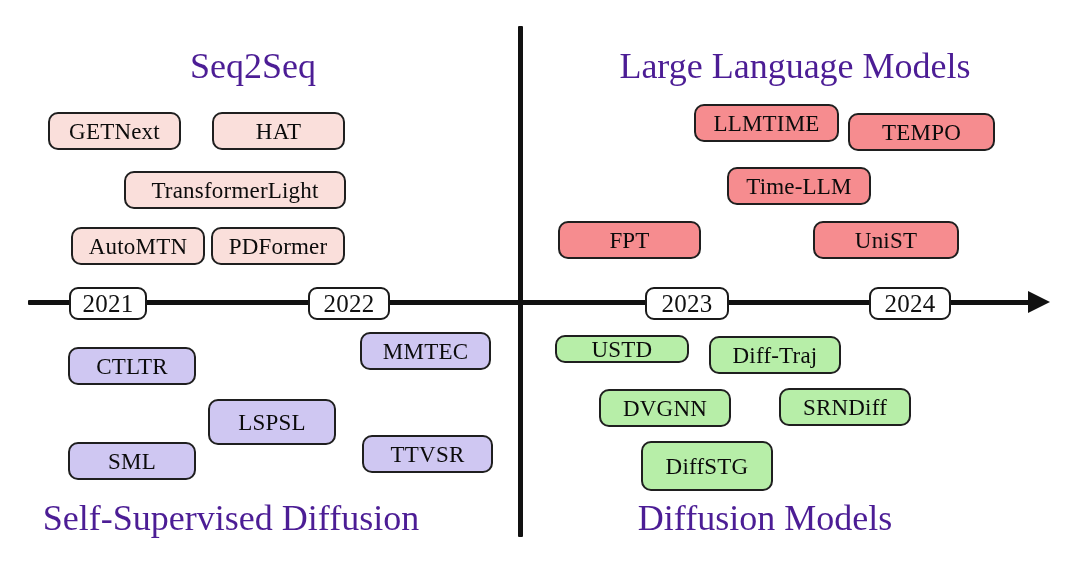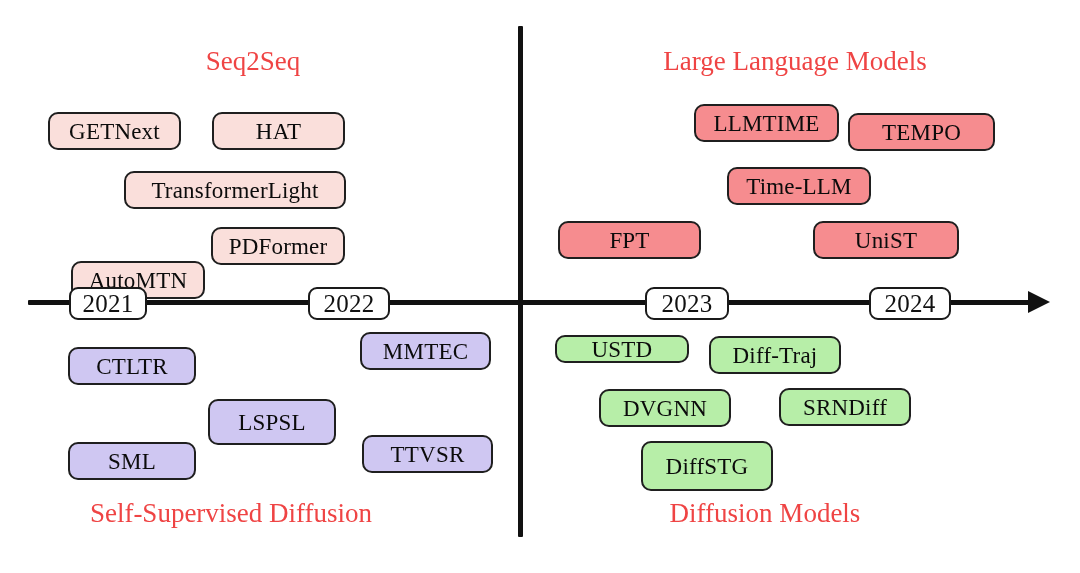--- a/index.html
+++ b/index.html
@@ -73,22 +73,22 @@
     text-align: center;
   }
   .chip.seq2seq   { background: #fadfdb; }
   .chip.llm       { background: #f68c8f; }
   .chip.ssl       { background: #cfc7f2; }
   .chip.diffusion { background: #b7eea8; }
 
   
   .caption {
     position: absolute;
-    font-size: 27px;
-    color: #ef4444;
+    font-size: 36px;
+    color: #4c1d95;
     line-height: 1;
     white-space: nowrap;
     transform: translateX(-50%);
     z-index: 2;
   }
 </style>
 </head>
 <body>
 
 <div id="canvas">
@@ -106,21 +106,21 @@
       <div class="year-box" style="left: 69px; top: 287px; width: 78px; height: 33px;">2021</div>
       <div class="year-box" style="left: 308px; top: 287px; width: 82px; height: 33px; text-align: center;">2022</div>
       <div class="year-box" style="left: 645px; top: 287px; width: 84px; height: 33px;">2023</div>
       <div class="year-box" style="left: 869px; top: 287px; width: 82px; height: 33px;">2024</div>
     </div>
 
   <div id="chip-layer">
       <div class="chip seq2seq" style="left: 48px; top: 112px; width: 133px; height: 38px;">GETNext</div>
       <div class="chip seq2seq" style="left: 212px; top: 112px; width: 133px; height: 38px;">HAT</div>
       <div class="chip seq2seq" style="left: 124px; top: 171px; width: 222px; height: 38px;">TransformerLight</div>
-      <div class="chip seq2seq" style="left: 71px; top: 227px; width: 134px; height: 38px; margin-top: 34px;">AutoMTN</div>
+      <div class="chip seq2seq" style="left: 71px; top: 227px; width: 134px; height: 38px;">AutoMTN</div>
       <div class="chip seq2seq" style="left: 211px; top: 227px; width: 134px; height: 38px;">PDFormer</div>
       <div class="chip llm" style="left: 694px; top: 104px; width: 145px; height: 38px;">LLMTIME</div>
       <div class="chip llm" style="left: 848px; top: 113px; width: 147px; height: 38px;">TEMPO</div>
       <div class="chip llm" style="left: 727px; top: 167px; width: 144px; height: 38px;">Time-LLM</div>
       <div class="chip llm" style="left: 558px; top: 221px; width: 143px; height: 38px;">FPT</div>
       <div class="chip llm" style="left: 813px; top: 221px; width: 146px; height: 38px;">UniST</div>
       <div class="chip ssl" style="left: 360px; top: 332px; width: 131px; height: 38px;">MMTEC</div>
       <div class="chip ssl" style="left: 68px; top: 347px; width: 128px; height: 38px;">CTLTR</div>
       <div class="chip ssl" style="left: 208px; top: 399px; width: 128px; height: 46px;">LSPSL</div>
       <div class="chip ssl" style="left: 362px; top: 435px; width: 131px; height: 38px;">TTVSR</div>

